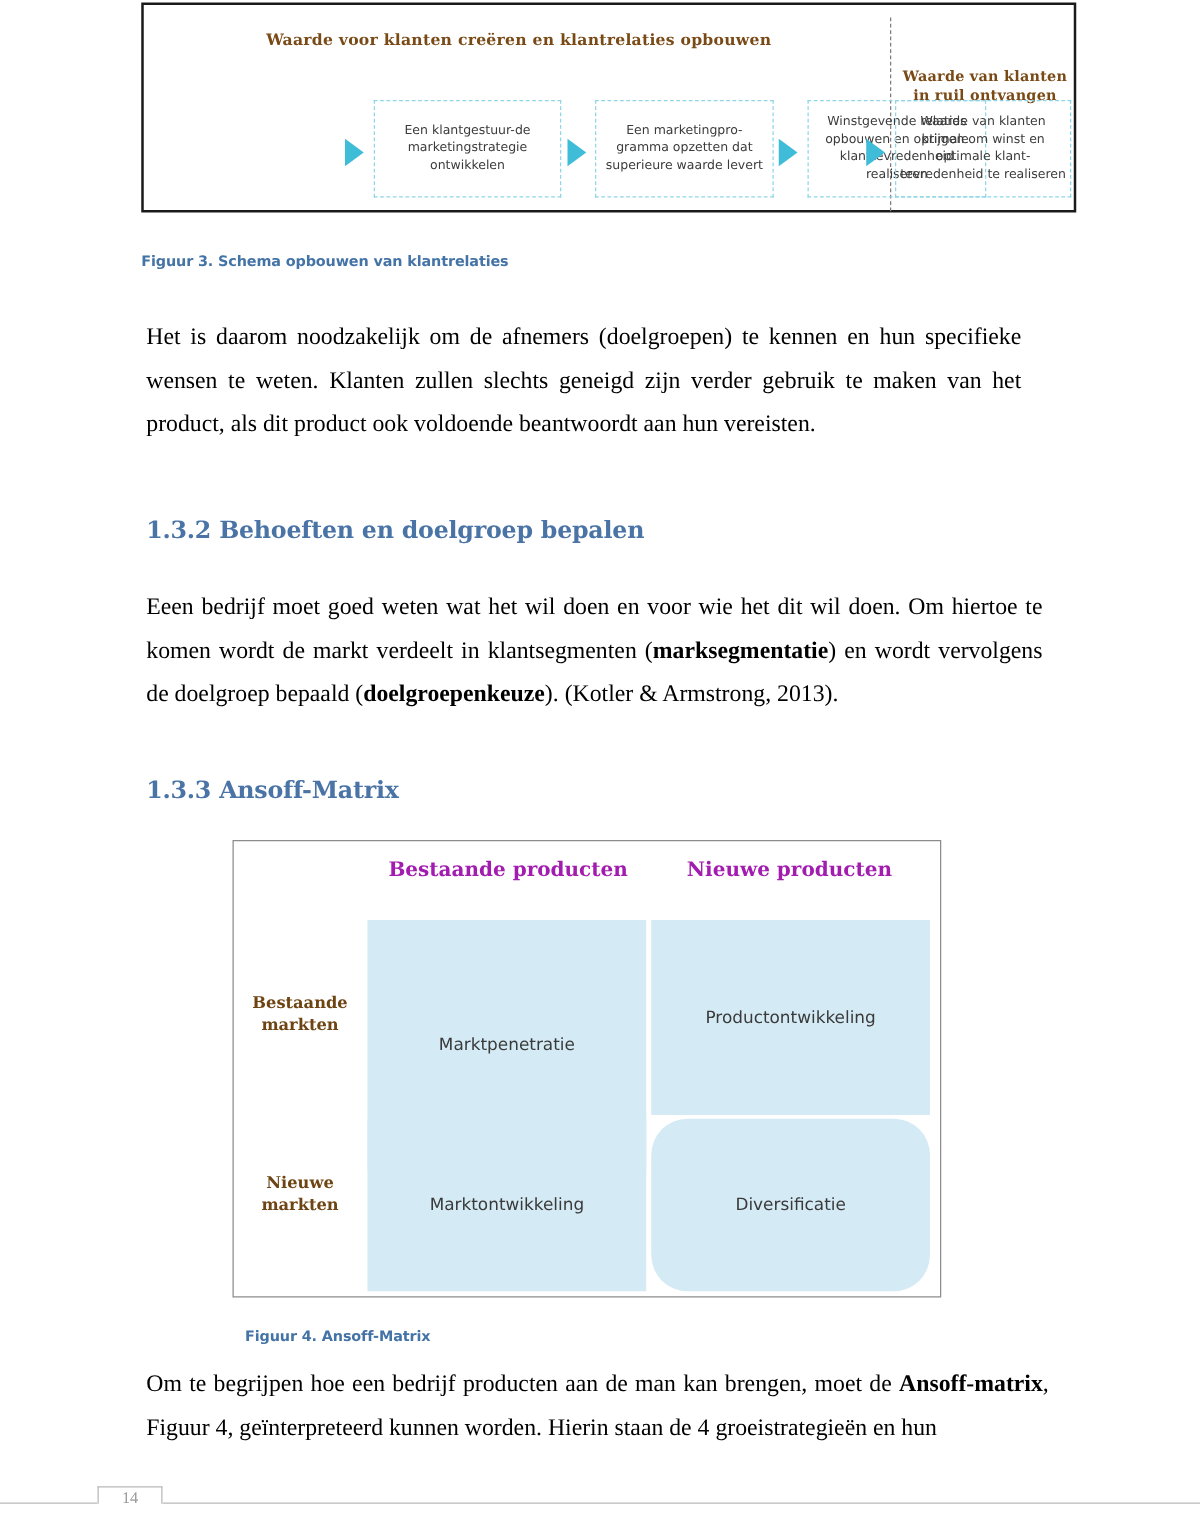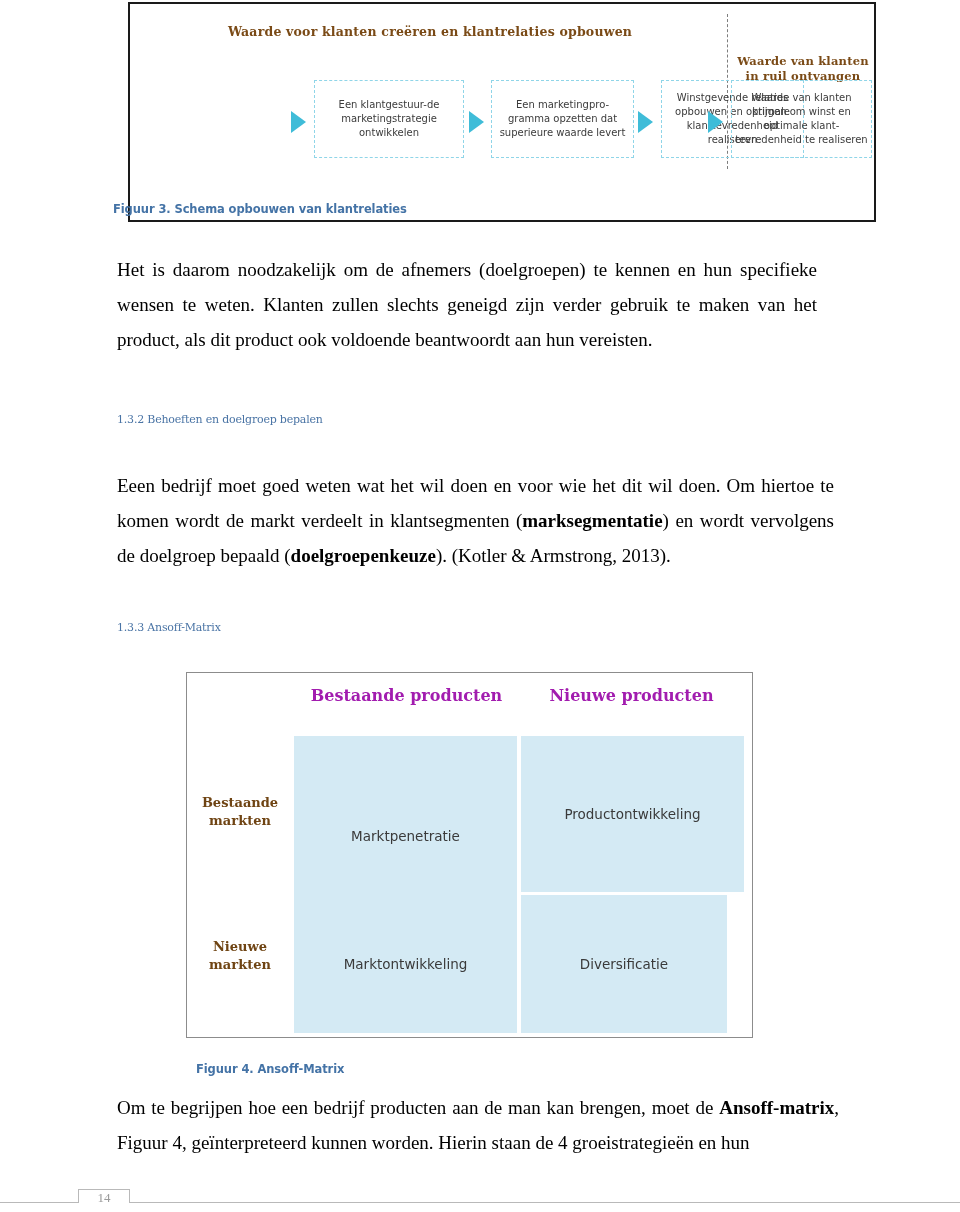--- a/index.html
+++ b/index.html
@@ -11,24 +11,24 @@
     width: 960px;
     height: 1212px;
     position: relative;
     font-family: "Liberation Serif", serif;
     overflow: hidden;
   }
 
   
   #figure3 {
     position: absolute;
-    left: 128px;
+    left: 113px;
     top: 2px;
     width: 748px;
-    height: 220px;
+    height: 168px;
     border: 2px solid #1a1a1a;
     box-sizing: border-box;
     background: #fff;
   }
   #fig3-divider {
     position: absolute;
     left: 597px;
     top: 10px;
     width: 0;
     height: 155px;
@@ -87,22 +87,22 @@
     position: absolute;
     font-family: "DejaVu Sans", sans-serif;
     font-weight: bold;
     font-size: 11.5px;
     color: #4473a6;
     letter-spacing: -0.1px;
   }
   .section-heading {
     position: absolute;
     font-family: "DejaVu Serif", serif;
-    font-weight: normal;
-    font-size: 11px;
+    font-weight: bold;
+    font-size: 19px;
     color: #4a74a5;
     letter-spacing: -0.2px;
   }
 
   
   .body-par {
     position: absolute;
     font-family: "Liberation Serif", serif;
     font-size: 19px;
     color: #000;
@@ -229,21 +229,21 @@
 
   <div class="ansoff-colhead" style="left:107px; width:225px;">Bestaande producten</div>
   <div class="ansoff-colhead" style="left:332px; width:225px;">Nieuwe producten</div>
 
   <div class="ansoff-rowhead" style="top:121px;">Bestaande markten</div>
   <div class="ansoff-rowhead" style="top:265px;">Nieuwe markten</div>
 
   <div class="ansoff-cell" style="left:107px; top:63px;  width:223px; height:200px;">Marktpenetratie</div>
   <div class="ansoff-cell" style="left:334px; top:63px;  width:223px; height:156px;">Productontwikkeling</div>
   <div class="ansoff-cell" style="left:107px; top:222px; width:223px; height:138px;">Marktontwikkeling</div>
-  <div class="ansoff-cell" style="left:334px; top:222px; width:206px; height:138px;">Diversificatie</div>
+  <div class="ansoff-cell" style="left:334px; top:222px; width:223px; height:138px;border-radius:29px;">Diversificatie</div>
 </div>
 
 <div class="fig-caption" style="left:196px; top:1062px;">Figuur 4. Ansoff-Matrix</div>
 
 <div class="body-par" style="left:117px; top:1090px; width:722px;"><span>Om te begrijpen hoe een bedrijf producten aan de man kan brengen, moet de </span><b>Ansoff-matrix</b><span>, Figuur 4, geïnterpreteerd kunnen worden. Hierin staan de 4 groeistrategieën en hun</span></div>
 
 <div id="footer-rule-left"></div>
 <div id="footer-rule-right"></div>
 <div id="footer-tab"></div>
 <div id="page-number">14</div>

